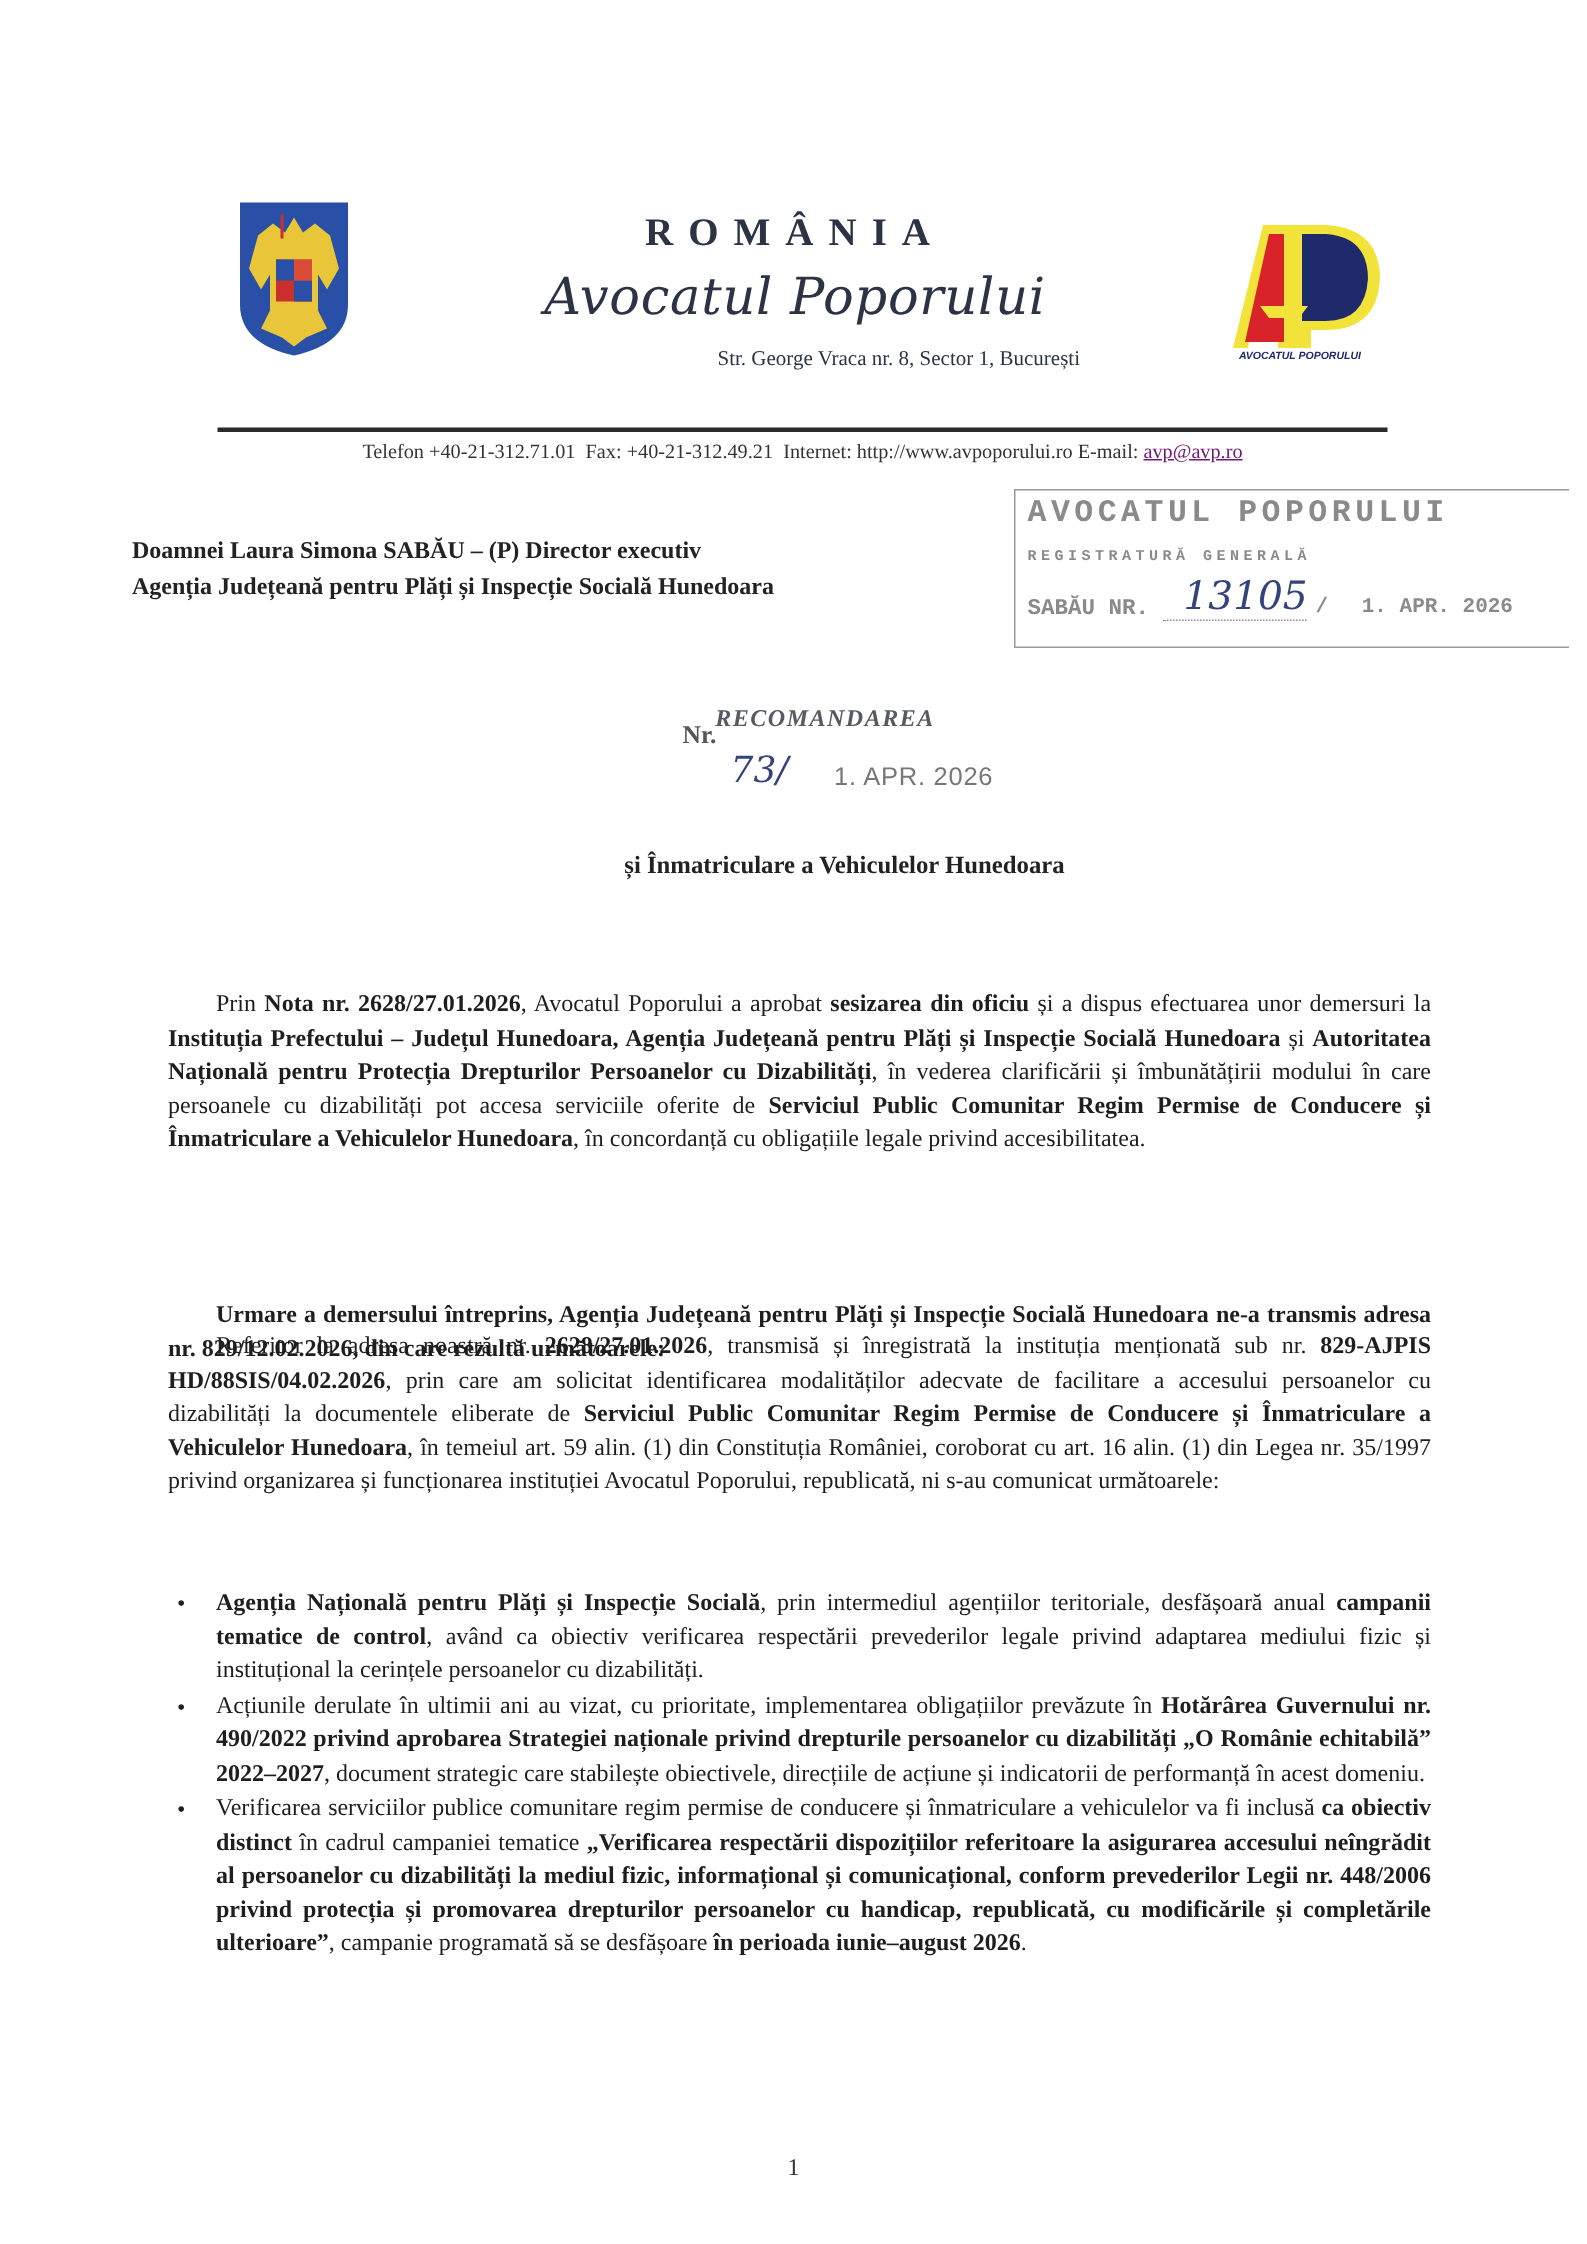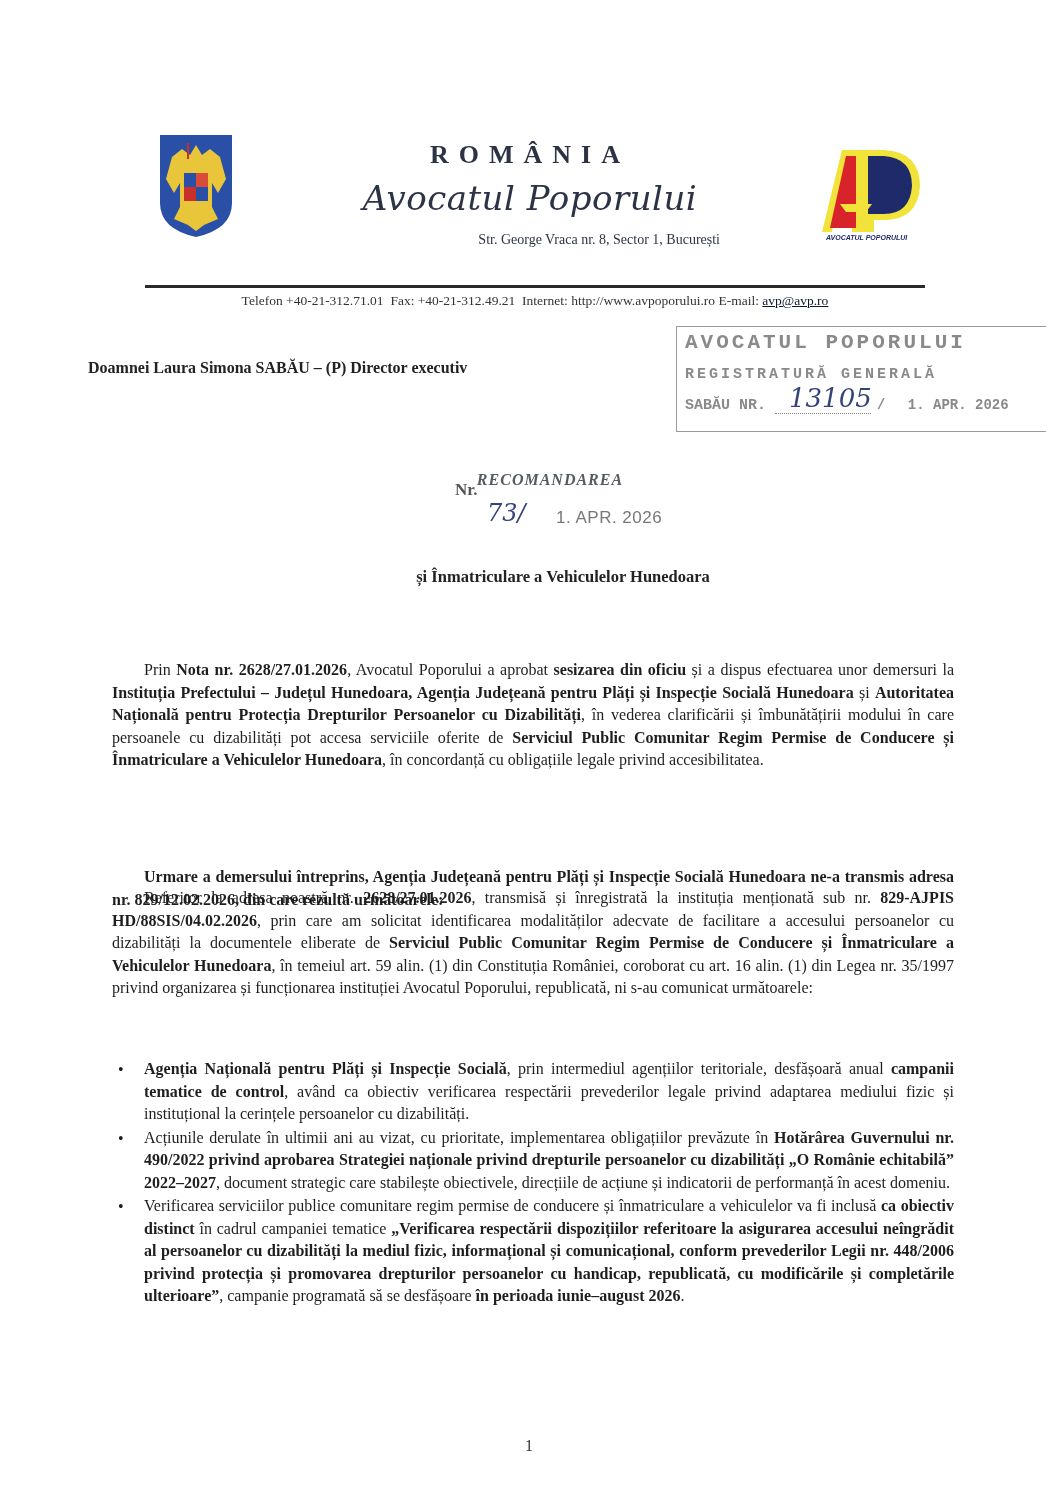--- a/index.html
+++ b/index.html
@@ -12,31 +12,31 @@
   .ap-logo { left: 812px; top: 140px; width: 116px; height: 110px; }
   .romania { left: 380px; top: 140px; width: 300px; text-align: center;
              font-size: 26px; font-weight: bold; letter-spacing: 10px; color: #2c3345; }
   .avocat { left: 340px; top: 178px; width: 380px; text-align: center;
             font-family: "DejaVu Serif", serif; font-style: italic; font-size: 34px;
             color: #2c3345; letter-spacing: 0.5px; }
   .address { left: 340px; top: 232px; width: 380px; text-align: right;
              font-size: 14px; color: #2c3345; }
   .rule-thick { left: 145px; top: 285px; width: 780px; height: 3px; background: #2a2a2a; }
   .contact { left: 145px; top: 293px; width: 780px; text-align: center; font-size: 13.5px; color: #333; }
-  .contact a { color: #0f172a; text-decoration: underline; }
+  .contact a { color: #701a75; text-decoration: underline; }
 
   
   .addressee { left: 88px; top: 356px; font-size: 16px; font-weight: bold; line-height: 24px; color: #222; }
 
   
   .stamp { left: 676px; top: 326px; width: 370px; height: 106px;
            border: 1.5px solid #9a9a9a; border-right: none; box-sizing: border-box; color: #8a8a8a;
            font-family: "Liberation Mono", "DejaVu Sans Mono", monospace; }
   .stamp .l1 { position: absolute; left: 8px; top: 4px; font-size: 21px; letter-spacing: 3px; font-weight: bold; }
-  .stamp .l2 { position: absolute; left: 8px; top: 39px; font-size: 15px; letter-spacing: 3px; font-weight: bold; }
+  .stamp .l2 { position: absolute; left: 8px; top: 39px; font-size: 10px; letter-spacing: 3px; font-weight: bold; }
   .stamp .l3 { position: absolute; left: 8px; top: 70px; font-size: 15px; font-weight: bold; }
   .stamp .hw { position: absolute; left: 112px; top: 56px; font-family: "DejaVu Serif", serif; font-style: italic;
                font-size: 26px; color: #34437a; font-weight: normal; }
   .stamp .dot1 { position: absolute; left: 98px; top: 86px; width: 96px; border-bottom: 1.5px dotted #888; }
   .stamp .date { position: absolute; left: 200px; top: 70px; font-size: 14px; font-weight: bold; }
 
   
   .rec-title { left: 400px; top: 471px; width: 300px; text-align: center;
                font-size: 16px; font-weight: bold; font-style: italic; color: #555a63; letter-spacing: 1px; }
   .rec-nr { left: 455px; top: 480px; font-size: 17px; font-weight: bold; color: #555; }
@@ -93,20 +93,21 @@
 <div class="abs contact">
   <span>Telefon +40-21-312.71.01</span>&nbsp;
   <span>Fax: +40-21-312.49.21</span>&nbsp;
   <span>Internet: http://www.avpoporului.ro</span>
   <span>E-mail:</span>
   <a>avp@avp.ro</a>
 </div>
 
 <div class="abs addressee">
   <div>Doamnei Laura Simona SABĂU – (P) Director executiv</div>
+  <div>Agenția Județeană pentru Plăți și Inspecție Socială Hunedoara</div>
 </div>
 
 <div class="abs stamp">
   <div class="l1">AVOCATUL POPORULUI</div>
   <div class="l2">REGISTRATURĂ GENERALĂ</div>
   <div class="l3">SABĂU NR.</div>
   <div class="dot1"></div>
   <div class="hw">13105</div>
   <div class="date">
     <span>/</span>

